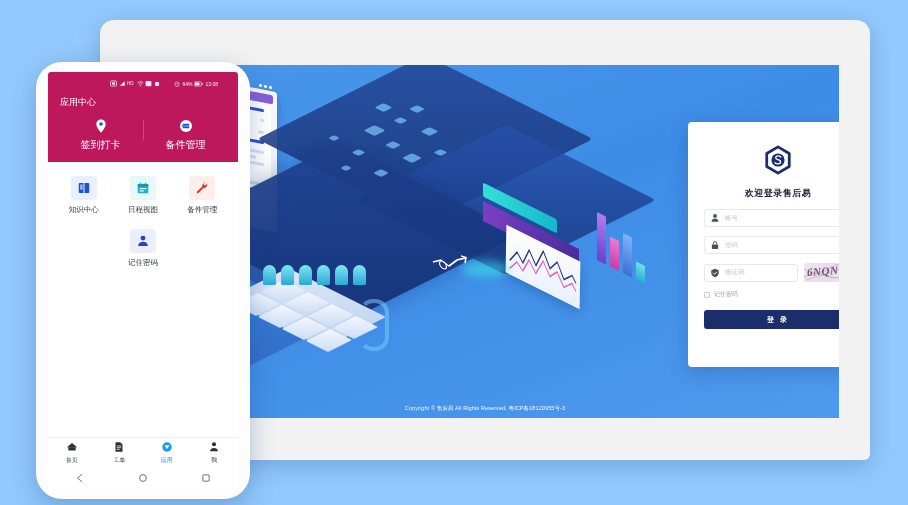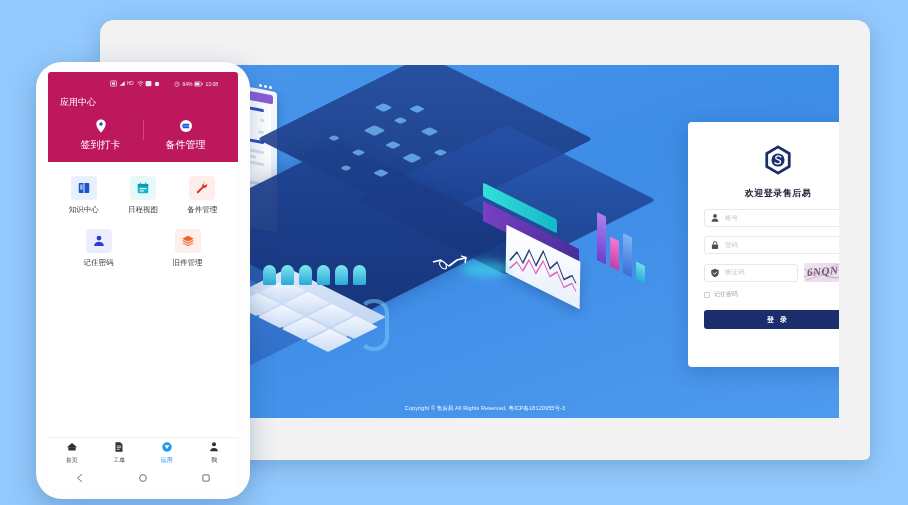--- a/index.html
+++ b/index.html
@@ -619,30 +619,20 @@
 
       <div class="app-row">
         <div class="app-cell">
           <div class="app-ic" style="background:#eceefd">
             <svg width="14" height="14" viewBox="0 0 24 24">
               <circle cx="12" cy="7" r="4.2" fill="#2b3fd0"></circle>
               <path d="M3.6 20.5c.6-4.6 4-7.1 8.4-7.1s7.8 2.5 8.4 7.1z" fill="#2b3fd0"></path>
             </svg>
           </div>
           <span class="app-lb">记住密码</span>
-        </div>
-        <div class="app-cell">
-          <div class="app-ic" style="background:#fdefe9">
-            <svg width="14" height="14" viewBox="0 0 24 24">
-              <path d="M12 3 22 8 12 13 2 8z" fill="#f2622a"></path>
-              <path d="M2 12.2 12 17.2 22 12.2 19.4 10.9 12 14.6 4.6 10.9z" fill="#f2622a" opacity=".85"></path>
-              <path d="M2 16.2 12 21.2 22 16.2 19.4 14.9 12 18.6 4.6 14.9z" fill="#f2622a" opacity=".7"></path>
-            </svg>
-          </div>
-          <span class="app-lb">旧件管理</span>
         </div>
       </div>
     </div>
 
     <div id="spacer"></div>
 
     <div id="tabbar">
       <div class="tab">
         <svg width="12" height="12" viewBox="0 0 24 24">
           <path d="M3 11.5 12 4.2l9 7.3v1.4H3z" fill="#2b3039"></path>

